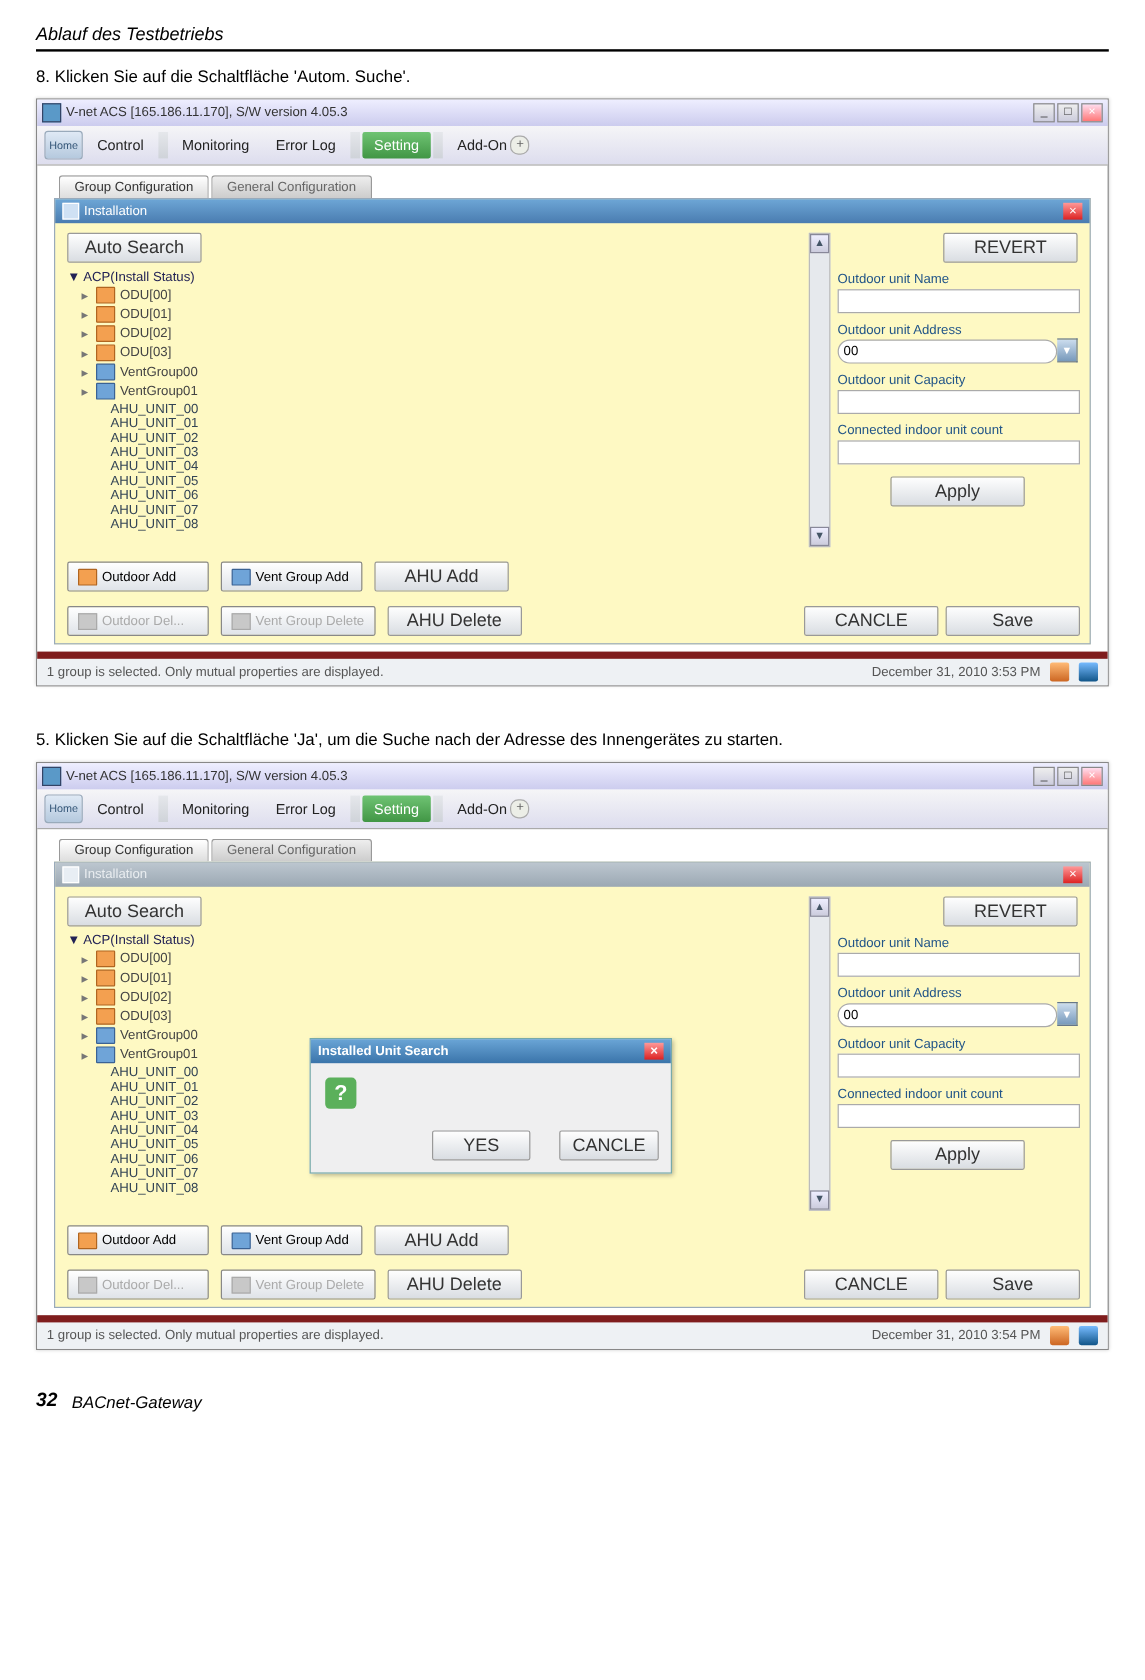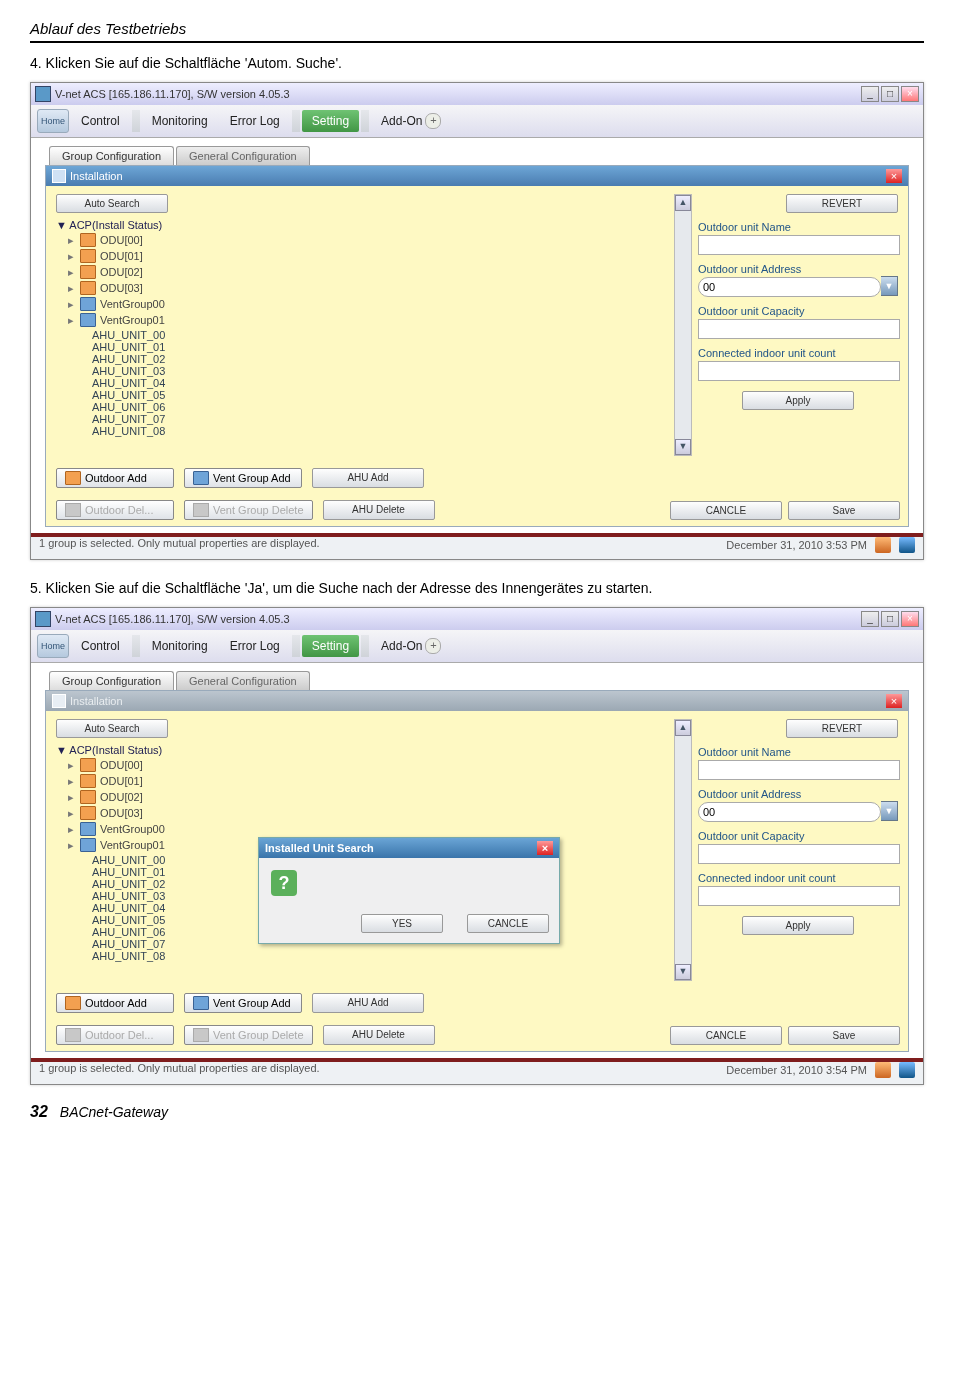--- a/index.html
+++ b/index.html
@@ -18,21 +18,21 @@
     margin-bottom: 0;
   }
   .step-text {
     font-size: 14px;
     margin: 10px 0 8px 0;
     line-height: 1.5;
   }
   .window {
     border: 1px solid #888;
     background: #fff;
-    margin-bottom: 18px;
+    margin-bottom: 34px;
     box-shadow: 0 0 3px rgba(0,0,0,0.2);
   }
   .titlebar {
     display: flex;
     align-items: center;
     height: 22px;
     background: linear-gradient(to bottom,#eef,#cce);
     padding: 0 4px;
     font-size: 11px;
     color: #333;
@@ -57,59 +57,59 @@
   .tab{padding:3px 12px;border:1px solid #999;border-bottom:none;font-size:11px;background:linear-gradient(#fff,#ddd);color:#333;border-radius:3px 3px 0 0;margin-right:2px;text-align:center;}
   .tab.inactive{background:linear-gradient(#eee,#ccc);color:#666;}
   .panel{margin:0 14px 4px 14px;border:1px solid #9ab;background:#fef9c3;}
   .panel-title{display:flex;align-items:center;height:20px;background:linear-gradient(#6da6d6,#4a7cb0);color:#fff;font-size:11px;padding:0 6px;}
   .panel-title.dim{background:linear-gradient(#bcc6cf,#9ba8b3);color:#e9edf0;}
   .panel-close{width:16px;height:14px;background:linear-gradient(#f99,#d22);color:#fff;text-align:center;font-size:11px;line-height:14px;margin-left:auto;cursor:pointer;}
   .panel-body{padding:8px 10px 6px 10px;display:flex;gap:10px;}
   .leftcol{flex:0 0 160px;}
   .midcol{flex:1;}
   .rightcol{flex:0 0 200px;}
-  .btn{display:inline-block;border:1px solid #999;background:linear-gradient(#fefefe,#d9dde2);padding:3px 10px;font-size:10px;color:#333;border-radius:2px;cursor:pointer;min-width:90px;text-align:center;}
+  .btn{display:inline-block;border:1px solid #999;background:linear-gradient(#fefefe,#d9dde2);padding:3px 10px;font-size:15px;color:#333;border-radius:2px;cursor:pointer;min-width:90px;text-align:center;}
   .tree{font-size:11px;color:#444;margin-top:6px;}
   .tree-root{color:#225;}
   .tree-item{display:flex;align-items:center;gap:4px;margin:2px 0 2px 12px;}
   .tree-item .exp{width:8px;color:#777;}
   .ico-o{width:14px;height:12px;background:#f3a050;border:1px solid #b06520;border-radius:1px;}
   .ico-v{width:14px;height:12px;background:#6fa4d8;border:1px solid #3a6294;border-radius:1px;}
   .tree-leaf{margin-left:36px;color:#345;}
   .form-label{font-size:11px;color:#258;margin-top:8px;}
   .form-input{width:100%;height:18px;border:1px solid #aaa;background:#fff;margin-top:2px;}
   .select-row{display:flex;align-items:center;}
   .select-row .form-input{flex:1;font-size:11px;padding:0 4px;line-height:18px;border-radius:10px;}
   .dd{width:16px;height:18px;background:linear-gradient(#cde,#79b);border:1px solid #678;border-left:none;text-align:center;color:#fff;font-size:9px;line-height:18px;}
   .scrollbar{width:16px;background:#e6e9ed;border:1px solid #bbb;display:flex;flex-direction:column;justify-content:space-between;align-items:center;height:260px;margin-right:-4px;}
   .scrollbar .arrow{width:14px;height:14px;background:linear-gradient(#eef,#ccd);border:1px solid #889;font-size:9px;color:#456;text-align:center;line-height:12px;}
   .bottom-buttons{display:flex;gap:10px;padding:6px 10px;}
   .iconbtn{display:flex;align-items:center;gap:4px;border:1px solid #888;background:linear-gradient(#fff,#dfe3e8);padding:2px 8px;font-size:11px;border-radius:2px;min-width:100px;}
   .iconbtn.disabled{color:#aaa;}
   .right-bottom{display:flex;gap:6px;justify-content:flex-end;padding:6px 8px;}
-  .statusbar{display:flex;align-items:flex-start;height:22px;border-top:4px solid #7f1d1d;background:#eef1f4;padding:0 8px;font-size:11px;color:#555;margin-top:6px;}
+  .statusbar{display:flex;align-items:center;height:22px;border-top:6px solid #7f1d1d;background:#eef1f4;padding:0 8px;font-size:11px;color:#555;margin-top:6px;}
   .statusbar .right{margin-left:auto;display:flex;gap:8px;align-items:center;}
   .sys-ico{width:16px;height:16px;background:linear-gradient(#7bf,#158);border-radius:2px;}
   .sys-ico2{width:16px;height:16px;background:linear-gradient(#fb7,#c62);border-radius:2px;}
   .dialog{position:absolute;left:212px;top:146px;width:300px;border:1px solid #7aa;background:#efeff0;box-shadow:2px 2px 4px rgba(0,0,0,0.3);}
   .dialog-title{height:20px;background:linear-gradient(#6aa5d6,#3a74aa);color:#fff;font-size:11px;font-weight:bold;padding:0 6px;display:flex;align-items:center;}
   .dialog-body{padding:12px;font-size:11px;color:#333;display:flex;gap:10px;align-items:flex-start;}
   .qmark{width:26px;height:26px;background:#5bb05b;border-radius:4px;color:#fff;text-align:center;line-height:26px;font-size:18px;font-weight:bold;}
   .dialog-btns{display:flex;gap:24px;justify-content:flex-end;padding:6px 10px 10px;}
   .wrap{position:relative;}
   .page-footer{display:flex;align-items:center;margin-top:18px;font-size:14px;}
   .page-footer .pnum{font-weight:bold;font-style:italic;margin-right:12px;font-size:16px;}
   .page-footer .pname{font-style:italic;}
 </style>
 </head>
 <body>
 
 <div class="page-header">Ablauf des Testbetriebs</div>
 
-<div class="step-text">4. Klicken Sie auf die Schaltfläche 'Autom. Suche'.</div>
+<div class="step-text">8. Klicken Sie auf die Schaltfläche 'Autom. Suche'.</div>
 
 <div class="window">
   <div class="titlebar">
     <span class="icon-app"></span>
     <span class="title">V-net ACS [165.186.11.170],   S/W version 4.05.3</span>
     <div class="win-controls">
       <span class="min">_</span>
       <span class="max">□</span>
       <span>×</span>
     </div>

